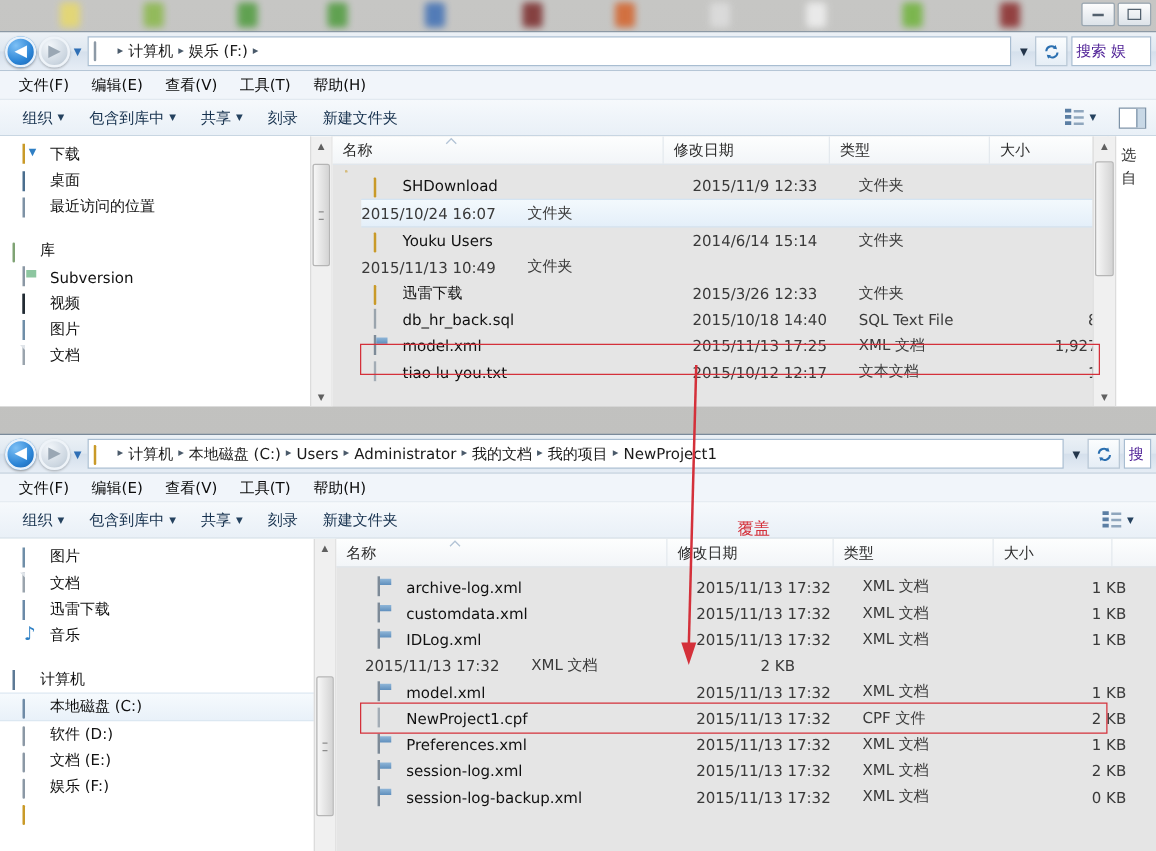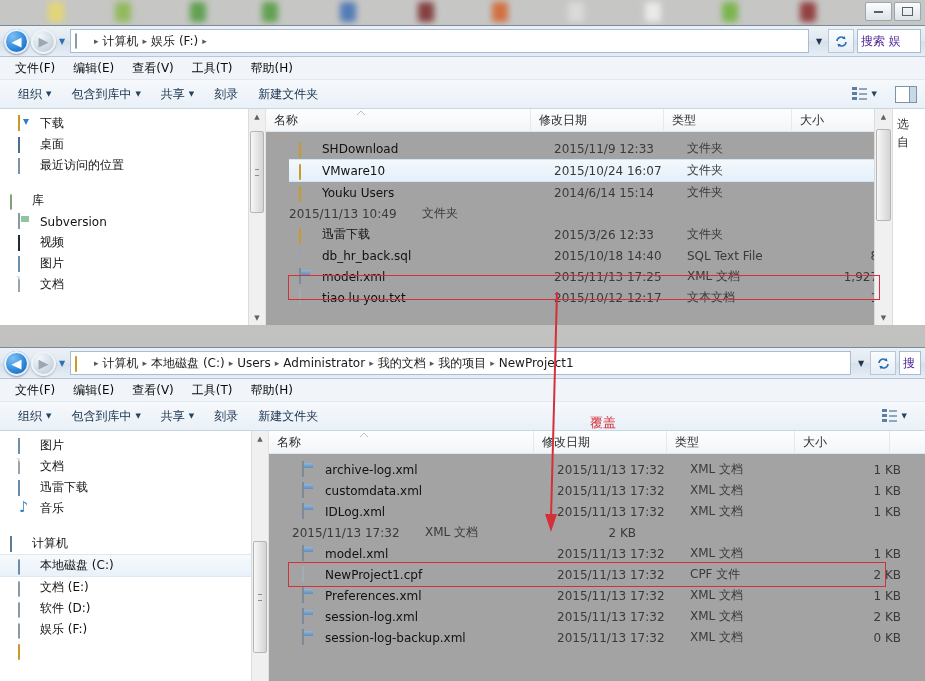--- a/index.html
+++ b/index.html
@@ -71,21 +71,21 @@
   .gap{height:14px;}
   
   .vscroll{position:absolute;right:0;top:0;width:16px;bottom:0;background:#f0f0f0;border-left:1px solid #dcdcdc;}
   .vscroll .arw{height:15px;display:flex;align-items:center;justify-content:center;color:#606060;font-size:7px;}
   .vscroll .arw.bot{position:absolute;bottom:0;left:0;right:0;}
   .vscroll .thumb{position:absolute;left:1px;right:1px;background:linear-gradient(90deg,#f7f7f7,#d4d4d4);
     border:1px solid #b5b5b5;border-radius:2px;}
   .vscroll .thumb::after{content:"";position:absolute;left:4px;right:4px;top:50%;height:5px;margin-top:-3px;
     border-top:1px solid #8d8d8d;border-bottom:1px solid #8d8d8d;}
   
-  .listpane{flex:1 1 auto;position:relative;overflow:hidden;background:#a3a3a3;}
+  .listpane{flex:1 1 auto;position:relative;overflow:hidden;background:#e5e5e5;}
   .colhead{height:22px;display:flex;align-items:center;background:linear-gradient(180deg,#fdfefe,#f2f5f8);
     border-bottom:1px solid #e0e6ec;font-size:12px;color:#2b2b2b;position:relative;}
   .colhead .ch{padding-left:8px;border-right:1px solid #e4e9ee;height:22px;line-height:22px;box-sizing:border-box;}
   .c-name{width:265px;flex:0 0 265px;}
   .c-date{width:133px;flex:0 0 133px;}
   .c-type{width:128px;flex:0 0 128px;}
   .c-size{width:95px;flex:0 0 95px;text-align:left;}
   .sortarrow{position:absolute;left:90px;top:1px;width:10px;height:6px;opacity:.45;}
   .rows{position:relative;padding-left:23px;}
   .row{height:21px;display:flex;align-items:center;font-size:12px;color:#111;white-space:nowrap;}
@@ -313,24 +313,20 @@
           <div class="row">
             <div class="cn">
               <span class="fico"><span class="i-folder"></span></span>
               <span>SHDownload</span>
             </div>
             <div class="cd">2015/11/9 12:33</div>
             <div class="ct">文件夹</div>
             <div class="cs"></div>
           </div>
           <div class="row sel">
-            <div class="cn">
-              <span class="fico"><span class="i-folder"></span></span>
-              <span>VMware10</span>
-            </div>
             <div class="cd">2015/10/24 16:07</div>
             <div class="ct">文件夹</div>
             <div class="cs"></div>
           </div>
           <div class="row">
             <div class="cn">
               <span class="fico"><span class="i-folder"></span></span>
               <span>Youku Users</span>
             </div>
             <div class="cd">2014/6/14 15:14</div>
@@ -499,25 +495,25 @@
         <div class="tnode lvl0">
           <span class="tico"><span class="i-pc"></span></span>
           <span>计算机</span>
         </div>
         <div class="tnode sel">
           <span class="tico"><span class="i-hdd-c"></span></span>
           <span>本地磁盘 (C:)</span>
         </div>
         <div class="tnode">
           <span class="tico"><span class="i-hdd"></span></span>
+          <span>软件 (D:)</span>
+        </div>
+        <div class="tnode">
+          <span class="tico"><span class="i-hdd"></span></span>
           <span>文档 (E:)</span>
-        </div>
-        <div class="tnode">
-          <span class="tico"><span class="i-hdd"></span></span>
-          <span>软件 (D:)</span>
         </div>
         <div class="tnode">
           <span class="tico"><span class="i-hdd"></span></span>
           <span>娱乐 (F:)</span>
         </div>
         <div class="tnode">
           <span class="tico"><span class="i-folder"></span></span>
         </div>
       </div>
       <div class="vscroll">

